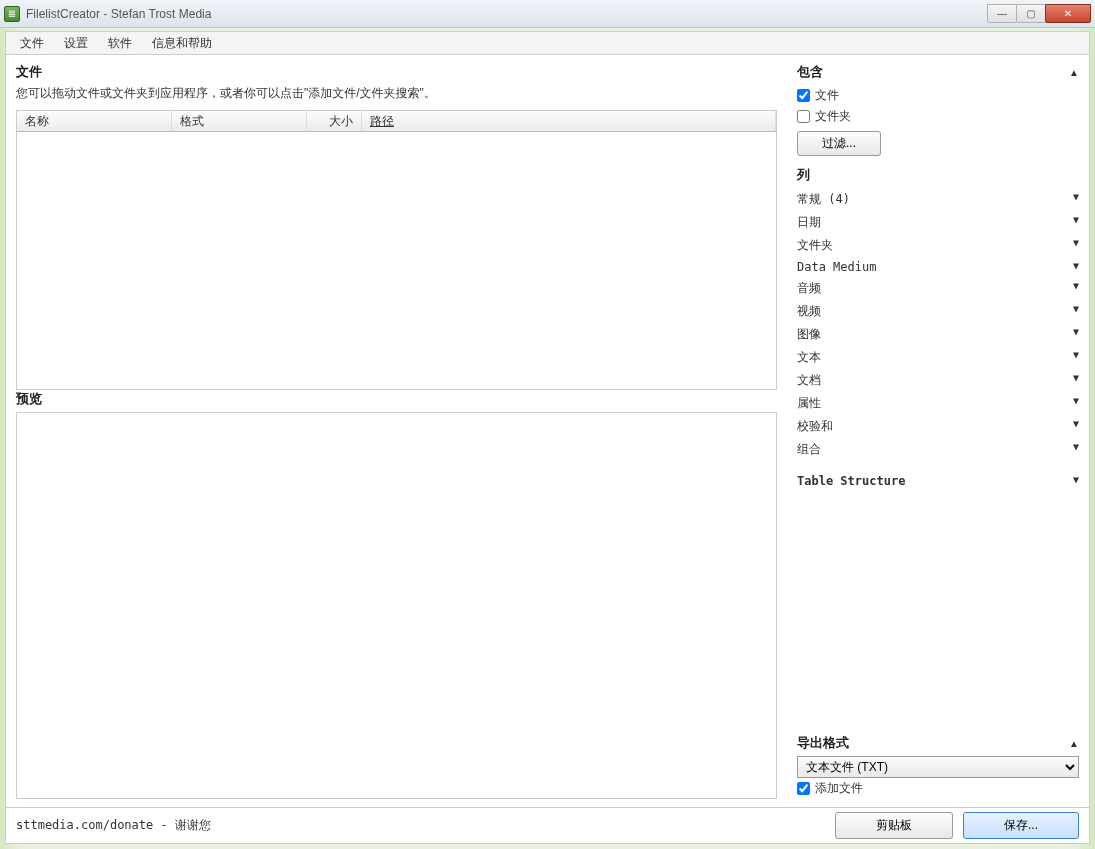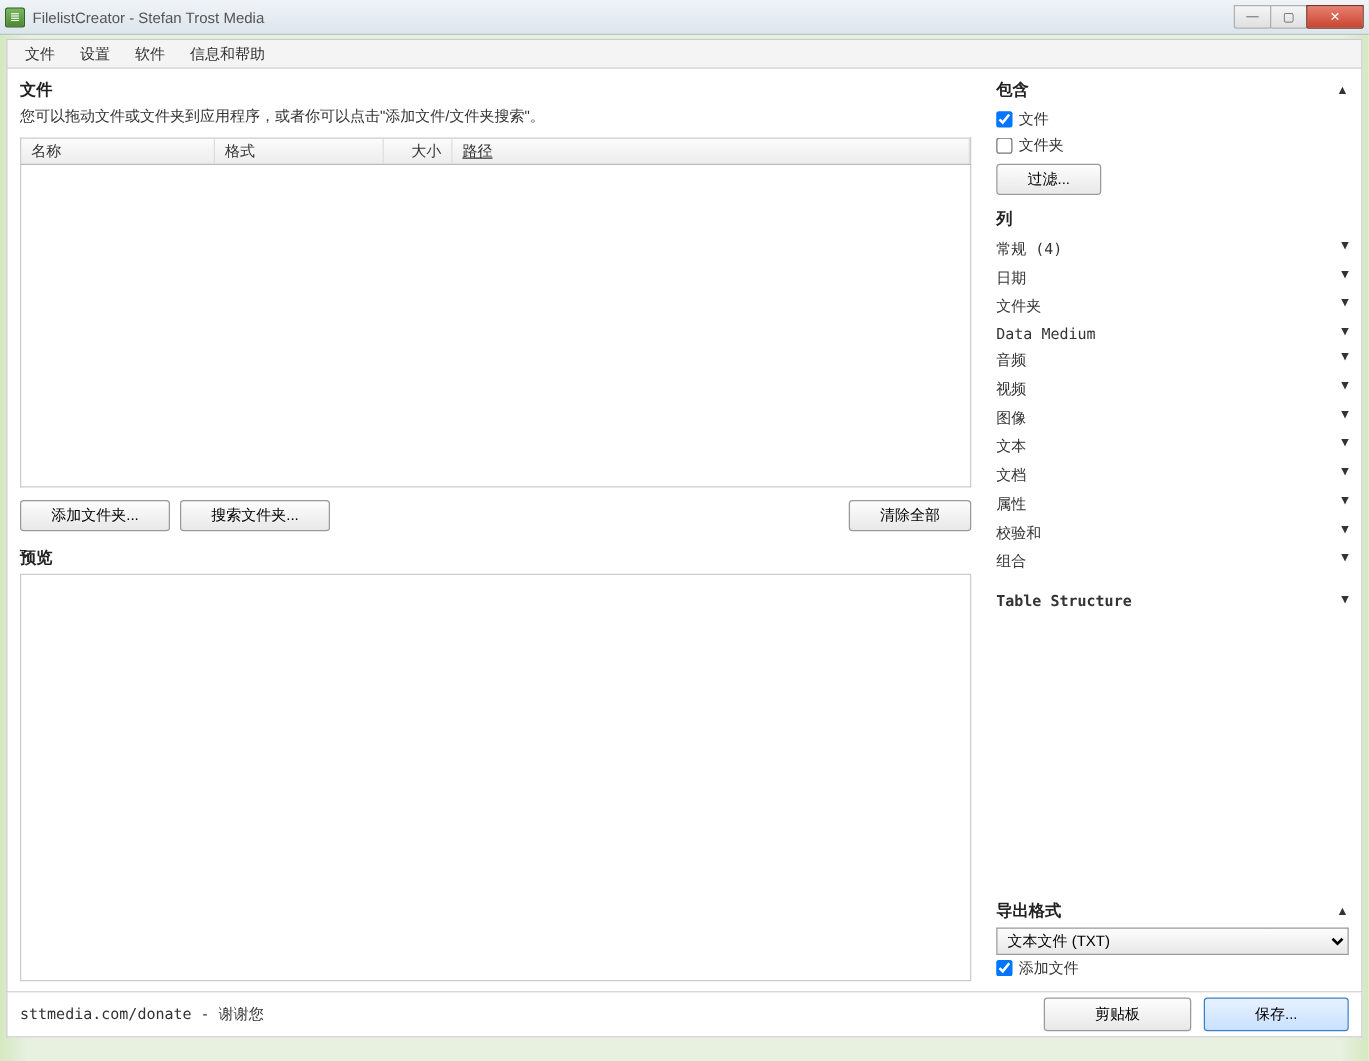--- a/index.html
+++ b/index.html
@@ -188,21 +188,21 @@
   width: 100%;
   height: 22px;
   border: 1px solid #999;
   background: linear-gradient(#fdfdfd, #e8e8e8);
   font-size: 12px;
   padding: 0 4px;
   font-family: inherit;
 }
 .footer {
   height: 36px;
-  margin: 0 5px 19px 5px;
+  margin: 0 5px 5px 5px;
   background: #fff;
   border: 1px solid #ccc;
   border-top: none;
   display: flex;
   align-items: center;
   padding: 0 10px;
   gap: 10px;
 }
 .footer-text {
   font-family: "SimSun", monospace;
@@ -243,26 +243,20 @@
       <div class="hint-text">您可以拖动文件或文件夹到应用程序，或者你可以点击"添加文件/文件夹搜索"。</div>
 
       <div class="file-table-head">
         <div class="col col-name">名称</div>
         <div class="col col-format">格式</div>
         <div class="col col-size">大小</div>
         <div class="col col-path">路径</div>
       </div>
       <div class="file-table-body"></div>
 
-      <div class="button-row">
-        <button class="btn">添加文件夹...</button>
-        <button class="btn">搜索文件夹...</button>
-        <div class="spacer"></div>
-        <button class="btn">清除全部</button>
-      </div>
 
       <div class="section-header">预览</div>
       <div class="preview-box"></div>
     </div>
 
     <div class="right-pane">
       <div class="right-sect">
         <div class="section-header">
           <span>包含</span>
           <span class="section-arrow">▲</span>

